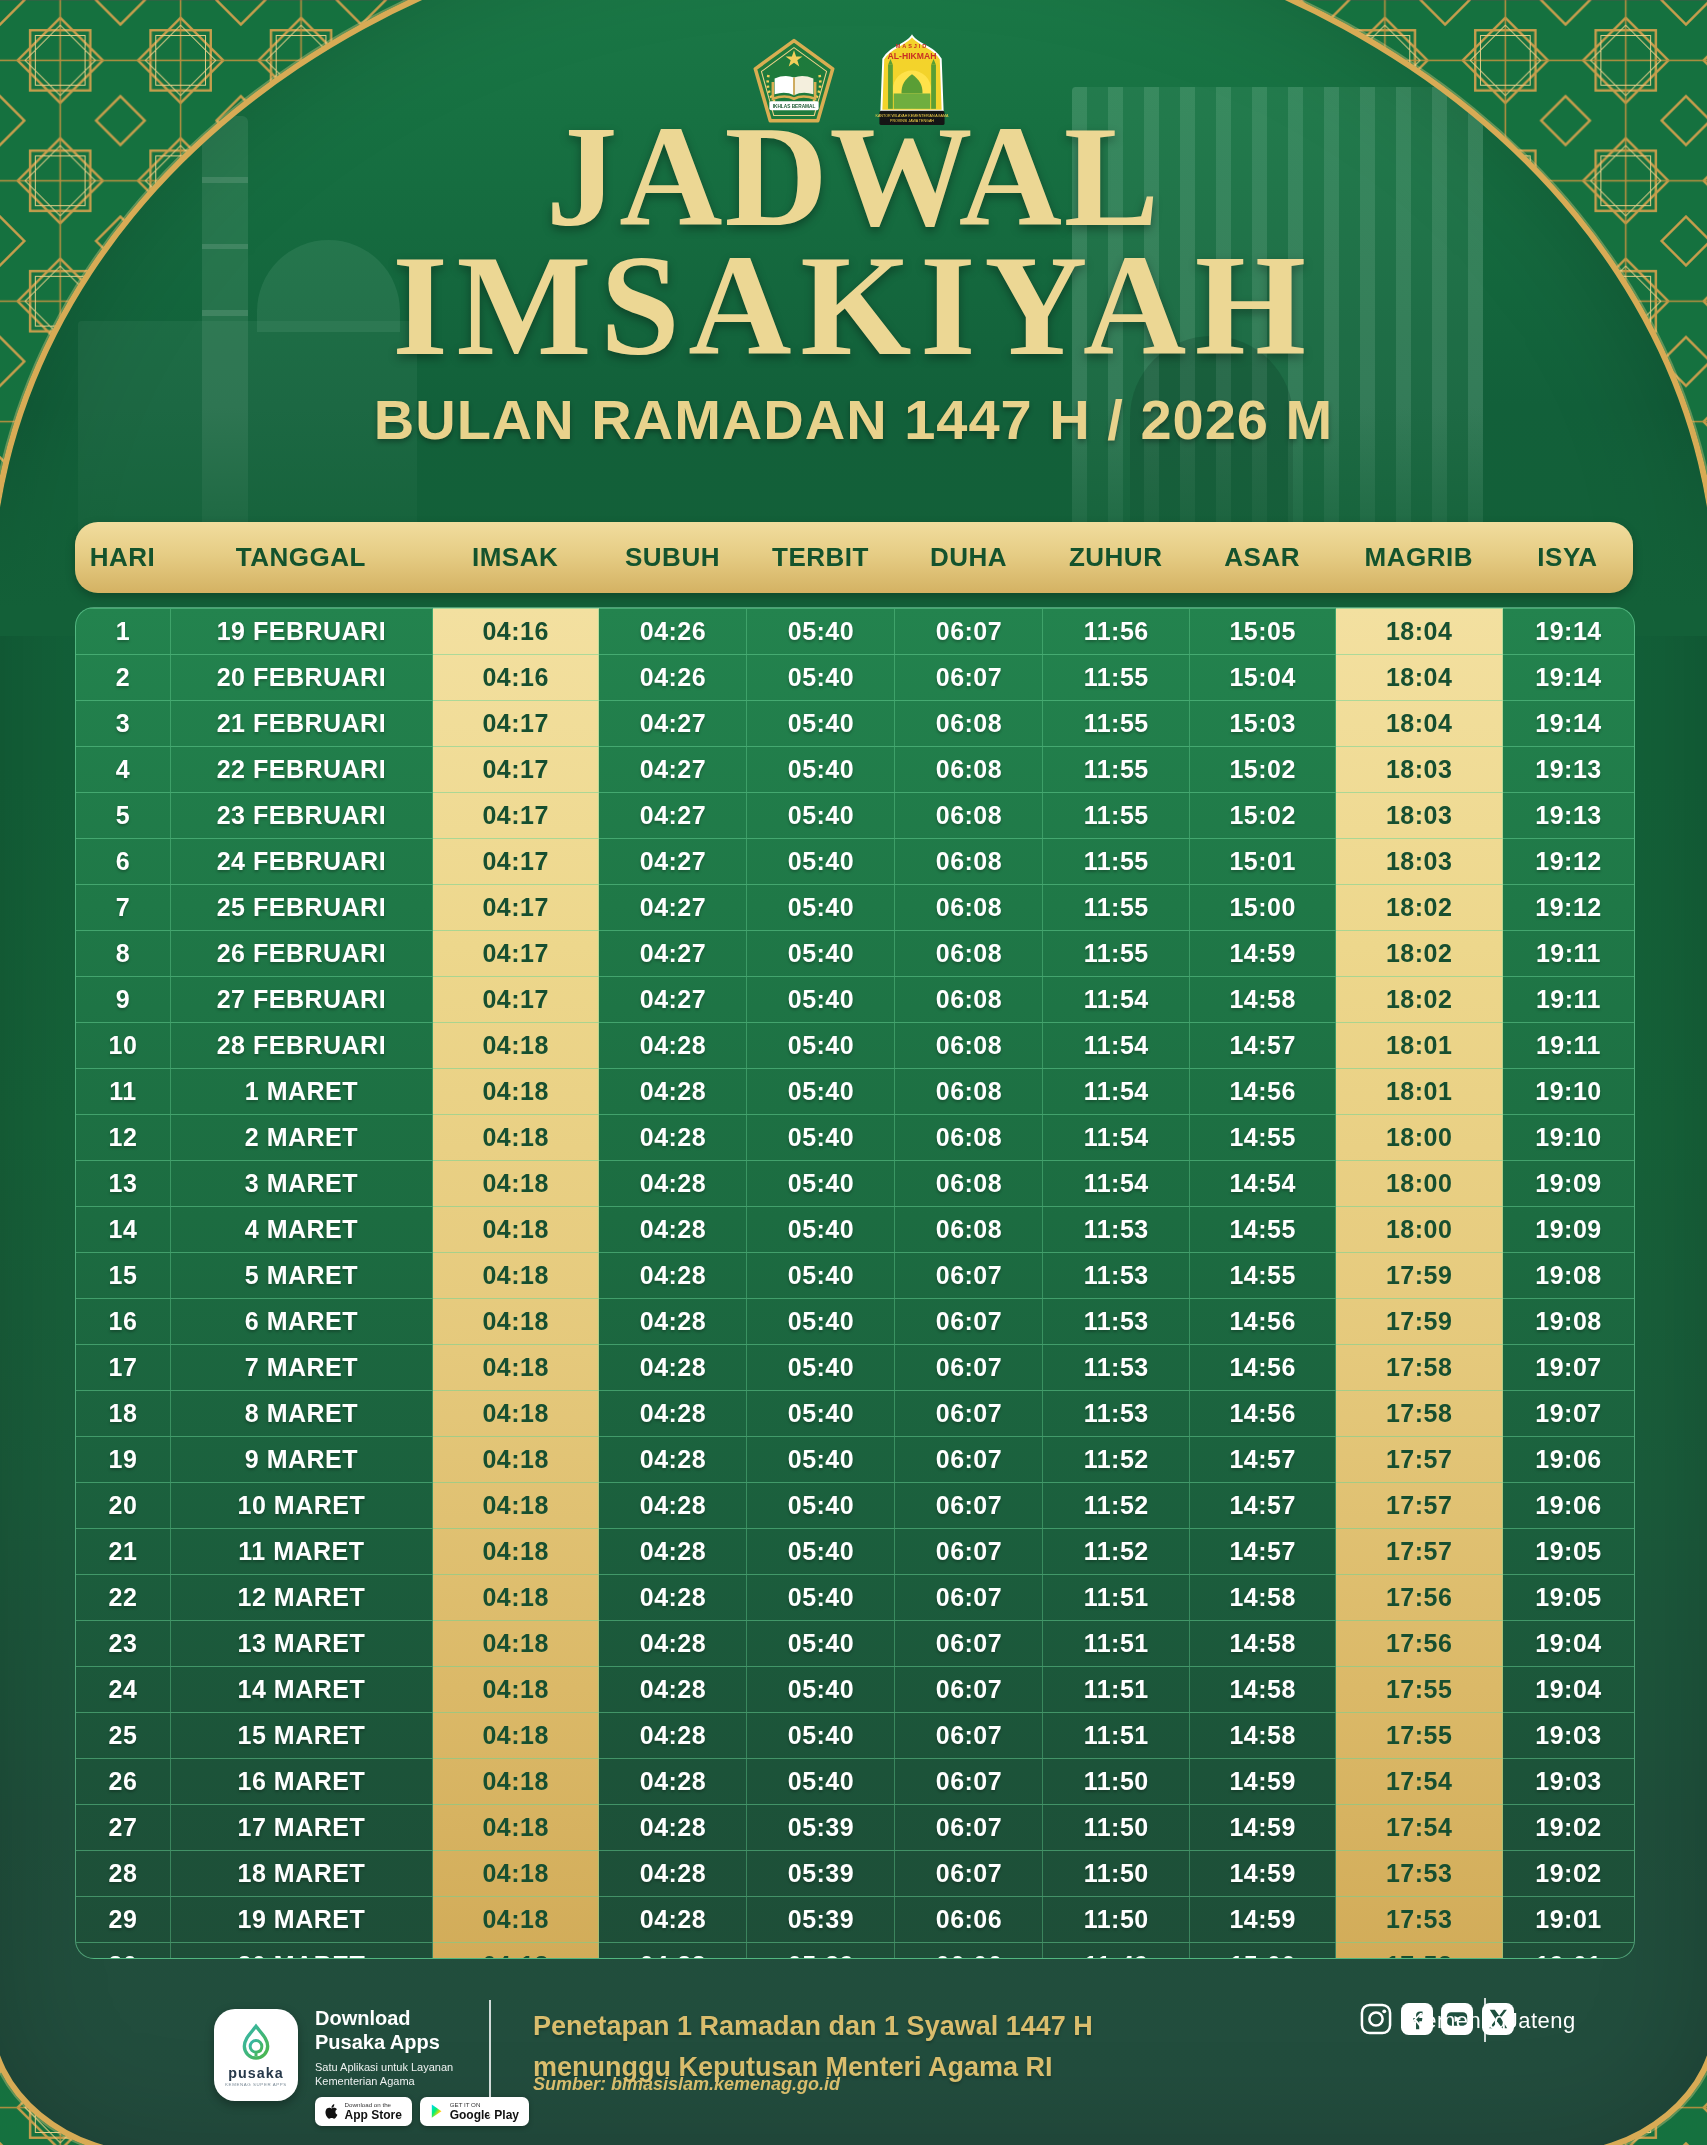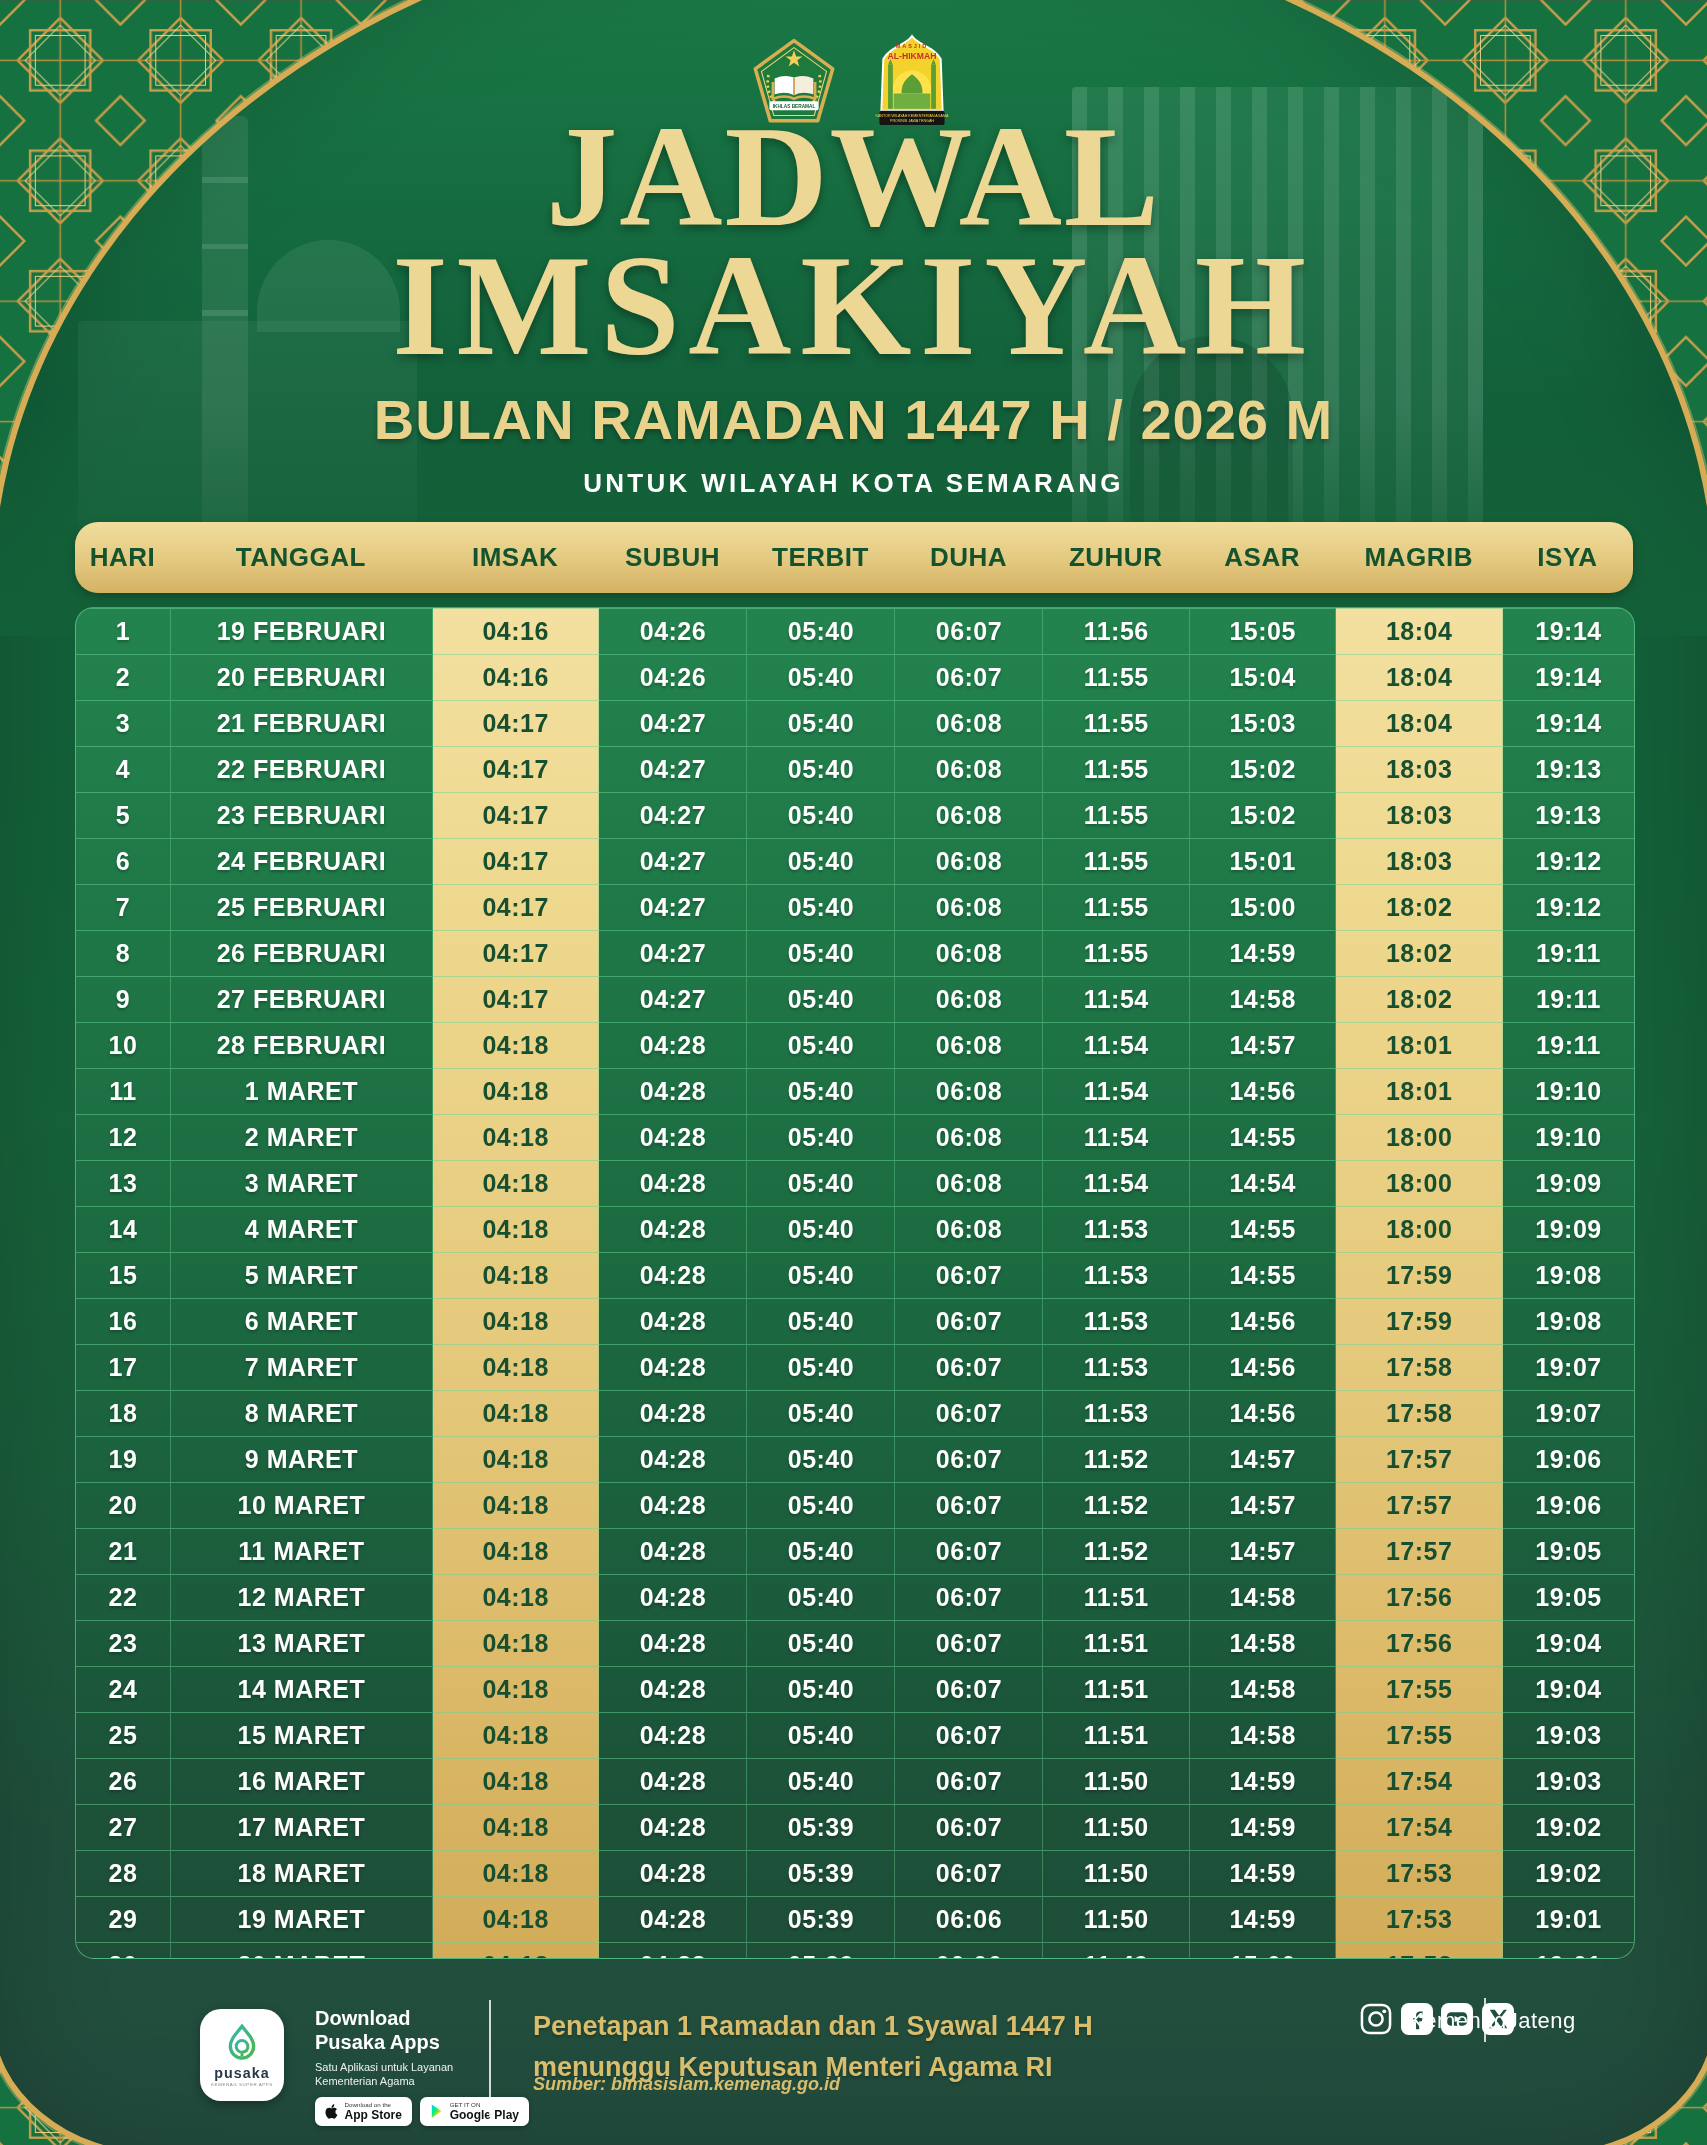--- a/index.html
+++ b/index.html
@@ -57,21 +57,21 @@
   .trow{position:relative;z-index:1;display:grid;height:calc(1350px/30);
         grid-template-columns:6.1% 16.8% 10.7% 9.5% 9.5% 9.5% 9.4% 9.4% 10.7% 8.4%;
         border-top:1px solid rgba(104,212,150,.5);}
   .trow:first-child{border-top:none;}
   .tcell{display:flex;align-items:center;justify-content:center;font-size:25px;font-weight:bold;
          color:#ffffff;border-right:1px solid rgba(104,212,150,.40);
          text-shadow:0 1.9px 2.9px rgba(0,0,0,.28);letter-spacing:0.5px;}
   .tcell:last-child{border-right:none;}
   .tcell.gold{color:#174f30;text-shadow:none;}
   
-  .pusaka-card{position:absolute;left:200px;top:2009px;width:84px;height:92px;background:#ffffff;
+  .pusaka-card{position:absolute;left:214px;top:2009px;width:84px;height:92px;background:#ffffff;
          border-radius:21px;display:flex;flex-direction:column;align-items:center;
          justify-content:center;gap:1.9px;box-shadow:0 3.8px 9.6px rgba(0,0,0,.3);}
   .pusaka-word{font-size:14.3px;font-weight:bold;color:#26394a;letter-spacing:1px;}
   .pusaka-cap{font-size:4.4px;color:#7a8a96;letter-spacing:0.6px;}
   .dl-block{position:absolute;left:315px;top:2007px;color:#fff;}
   .dl-title{font-size:20px;font-weight:bold;line-height:1.18;}
   .dl-desc{margin-top:5.7px;font-size:11px;line-height:1.3;color:rgba(255,255,255,.92);}
   .badges{display:flex;gap:8.6px;margin-top:8.6px;}
   .badge{display:flex;align-items:center;gap:5.7px;background:#ffffff;border-radius:6.7px;
          padding:2.9px 9.6px;height:29px;box-sizing:border-box;box-shadow:0 1.9px 4.8px rgba(0,0,0,.25);}
@@ -160,21 +160,20 @@
         <rect x="13" y="80" width="68" height="15" rx="2" fill="#151515"></rect>
         <text x="47" y="86.5" font-size="3.8" fill="#ffd94d" text-anchor="middle">KANTOR WILAYAH KEMENTERIAN AGAMA</text>
         <text x="47" y="91.8" font-size="3.8" fill="#ffd94d" text-anchor="middle">PROVINSI JAWA TENGAH</text>
       </svg>
     </div>
 
     <div class="title-block">
       <div class="title-l1">JADWAL</div>
       <div class="title-l2">IMSAKIYAH</div>
       <div class="subtitle">BULAN RAMADAN 1447 H / 2026 M</div>
-      <div class="location">UNTUK WILAYAH KOTA SEMARANG</div>
     </div>
 
     <div class="thead">
         <div class="hcell">HARI</div>
         <div class="hcell">TANGGAL</div>
         <div class="hcell">IMSAK</div>
         <div class="hcell">SUBUH</div>
         <div class="hcell">TERBIT</div>
         <div class="hcell">DUHA</div>
         <div class="hcell">ZUHUR</div>

